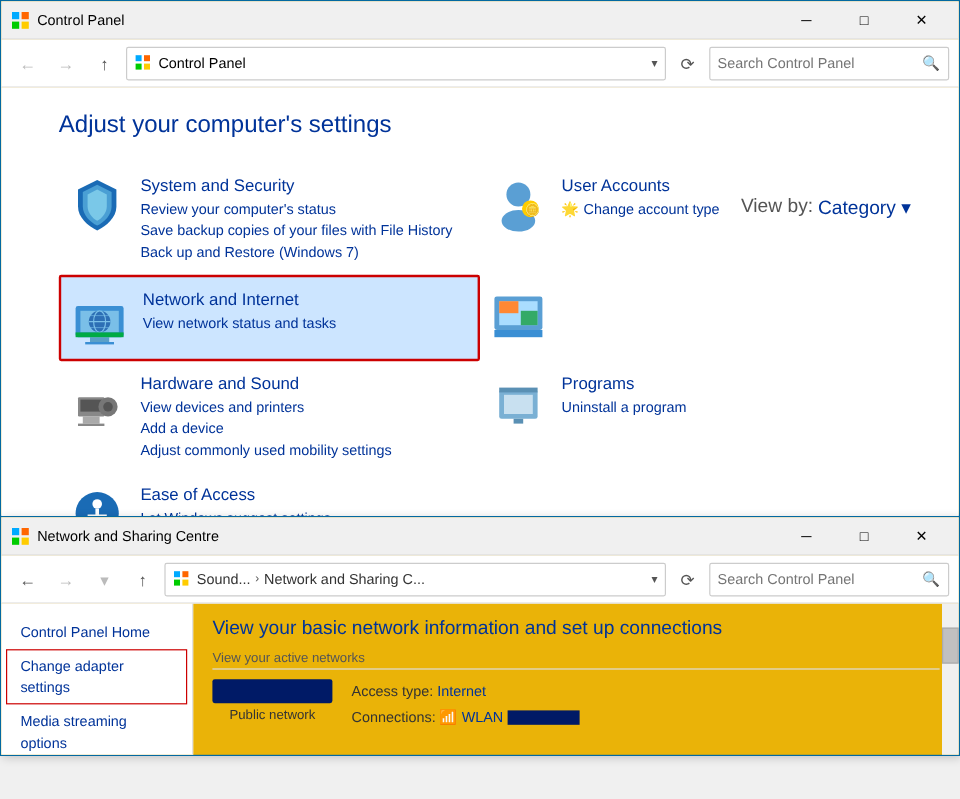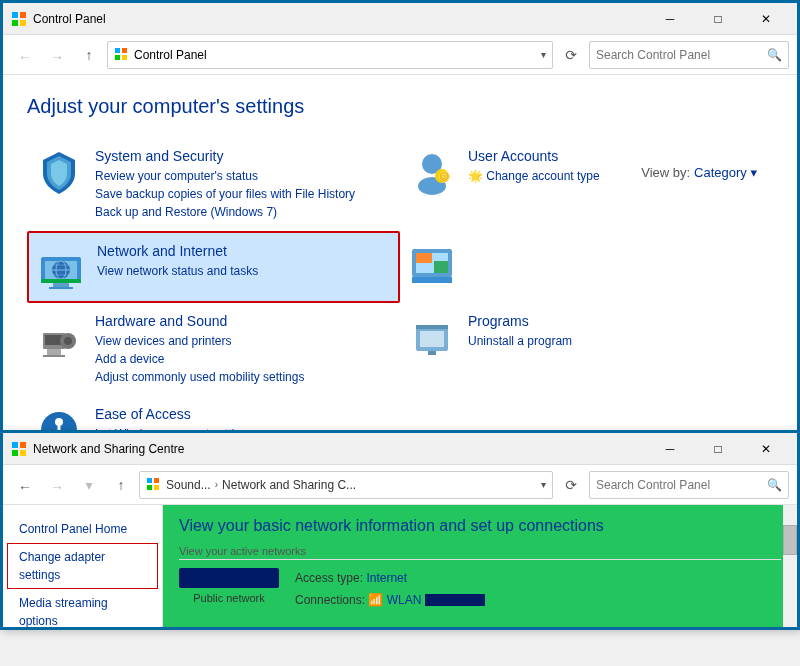--- a/index.html
+++ b/index.html
@@ -1,22 +1,22 @@
 <!DOCTYPE html>
 <html><head>
   <meta charset="utf-8">
   <style>
     * { margin: 0; padding: 0; box-sizing: border-box; }
     body { font-family: 'Segoe UI', sans-serif; font-size: 12px; background: #f0f0f0; width: 800px; height: 666px; overflow: hidden; position: relative; }
 
     
     .window {
       position: absolute;
-      background: #22c55e;
-      border: 3px solid #0369a1;
+      background: #eab308;
+      border: 1px solid #0369a1;
       box-shadow: 2px 2px 8px rgba(0,0,0,0.2);
     }
 
     
     .title-bar {
       display: flex;
       align-items: center;
       height: 32px;
       background: #f0f0f0;
       border-bottom: 1px solid #ddd;
@@ -91,34 +91,34 @@
       border-radius: 2px;
       width: 200px;
     }
     .search-input {
       border: none; outline: none; font-size: 12px; color: #888; flex: 1; background: transparent;
     }
     .search-icon { color: #888; font-size: 12px; }
 
     
     .content-area {
-      padding: 20px 24px;
+      padding: 20px 48px;
       background: #fff;
     }
     .page-title {
       font-size: 20px;
       color: #003399;
       font-weight: 300;
       margin-bottom: 20px;
     }
     .view-by {
       position: absolute;
       right: 40px;
       top: 90px;
-      font-size: 13px;
+      font-size: 16px;
       color: #555;
       display: flex; align-items: center; gap: 4px;
     }
     .view-by-link { color: #003399; cursor: pointer; }
 
     
     .categories {
       display: grid;
       grid-template-columns: 1fr 1fr;
       gap: 0;

